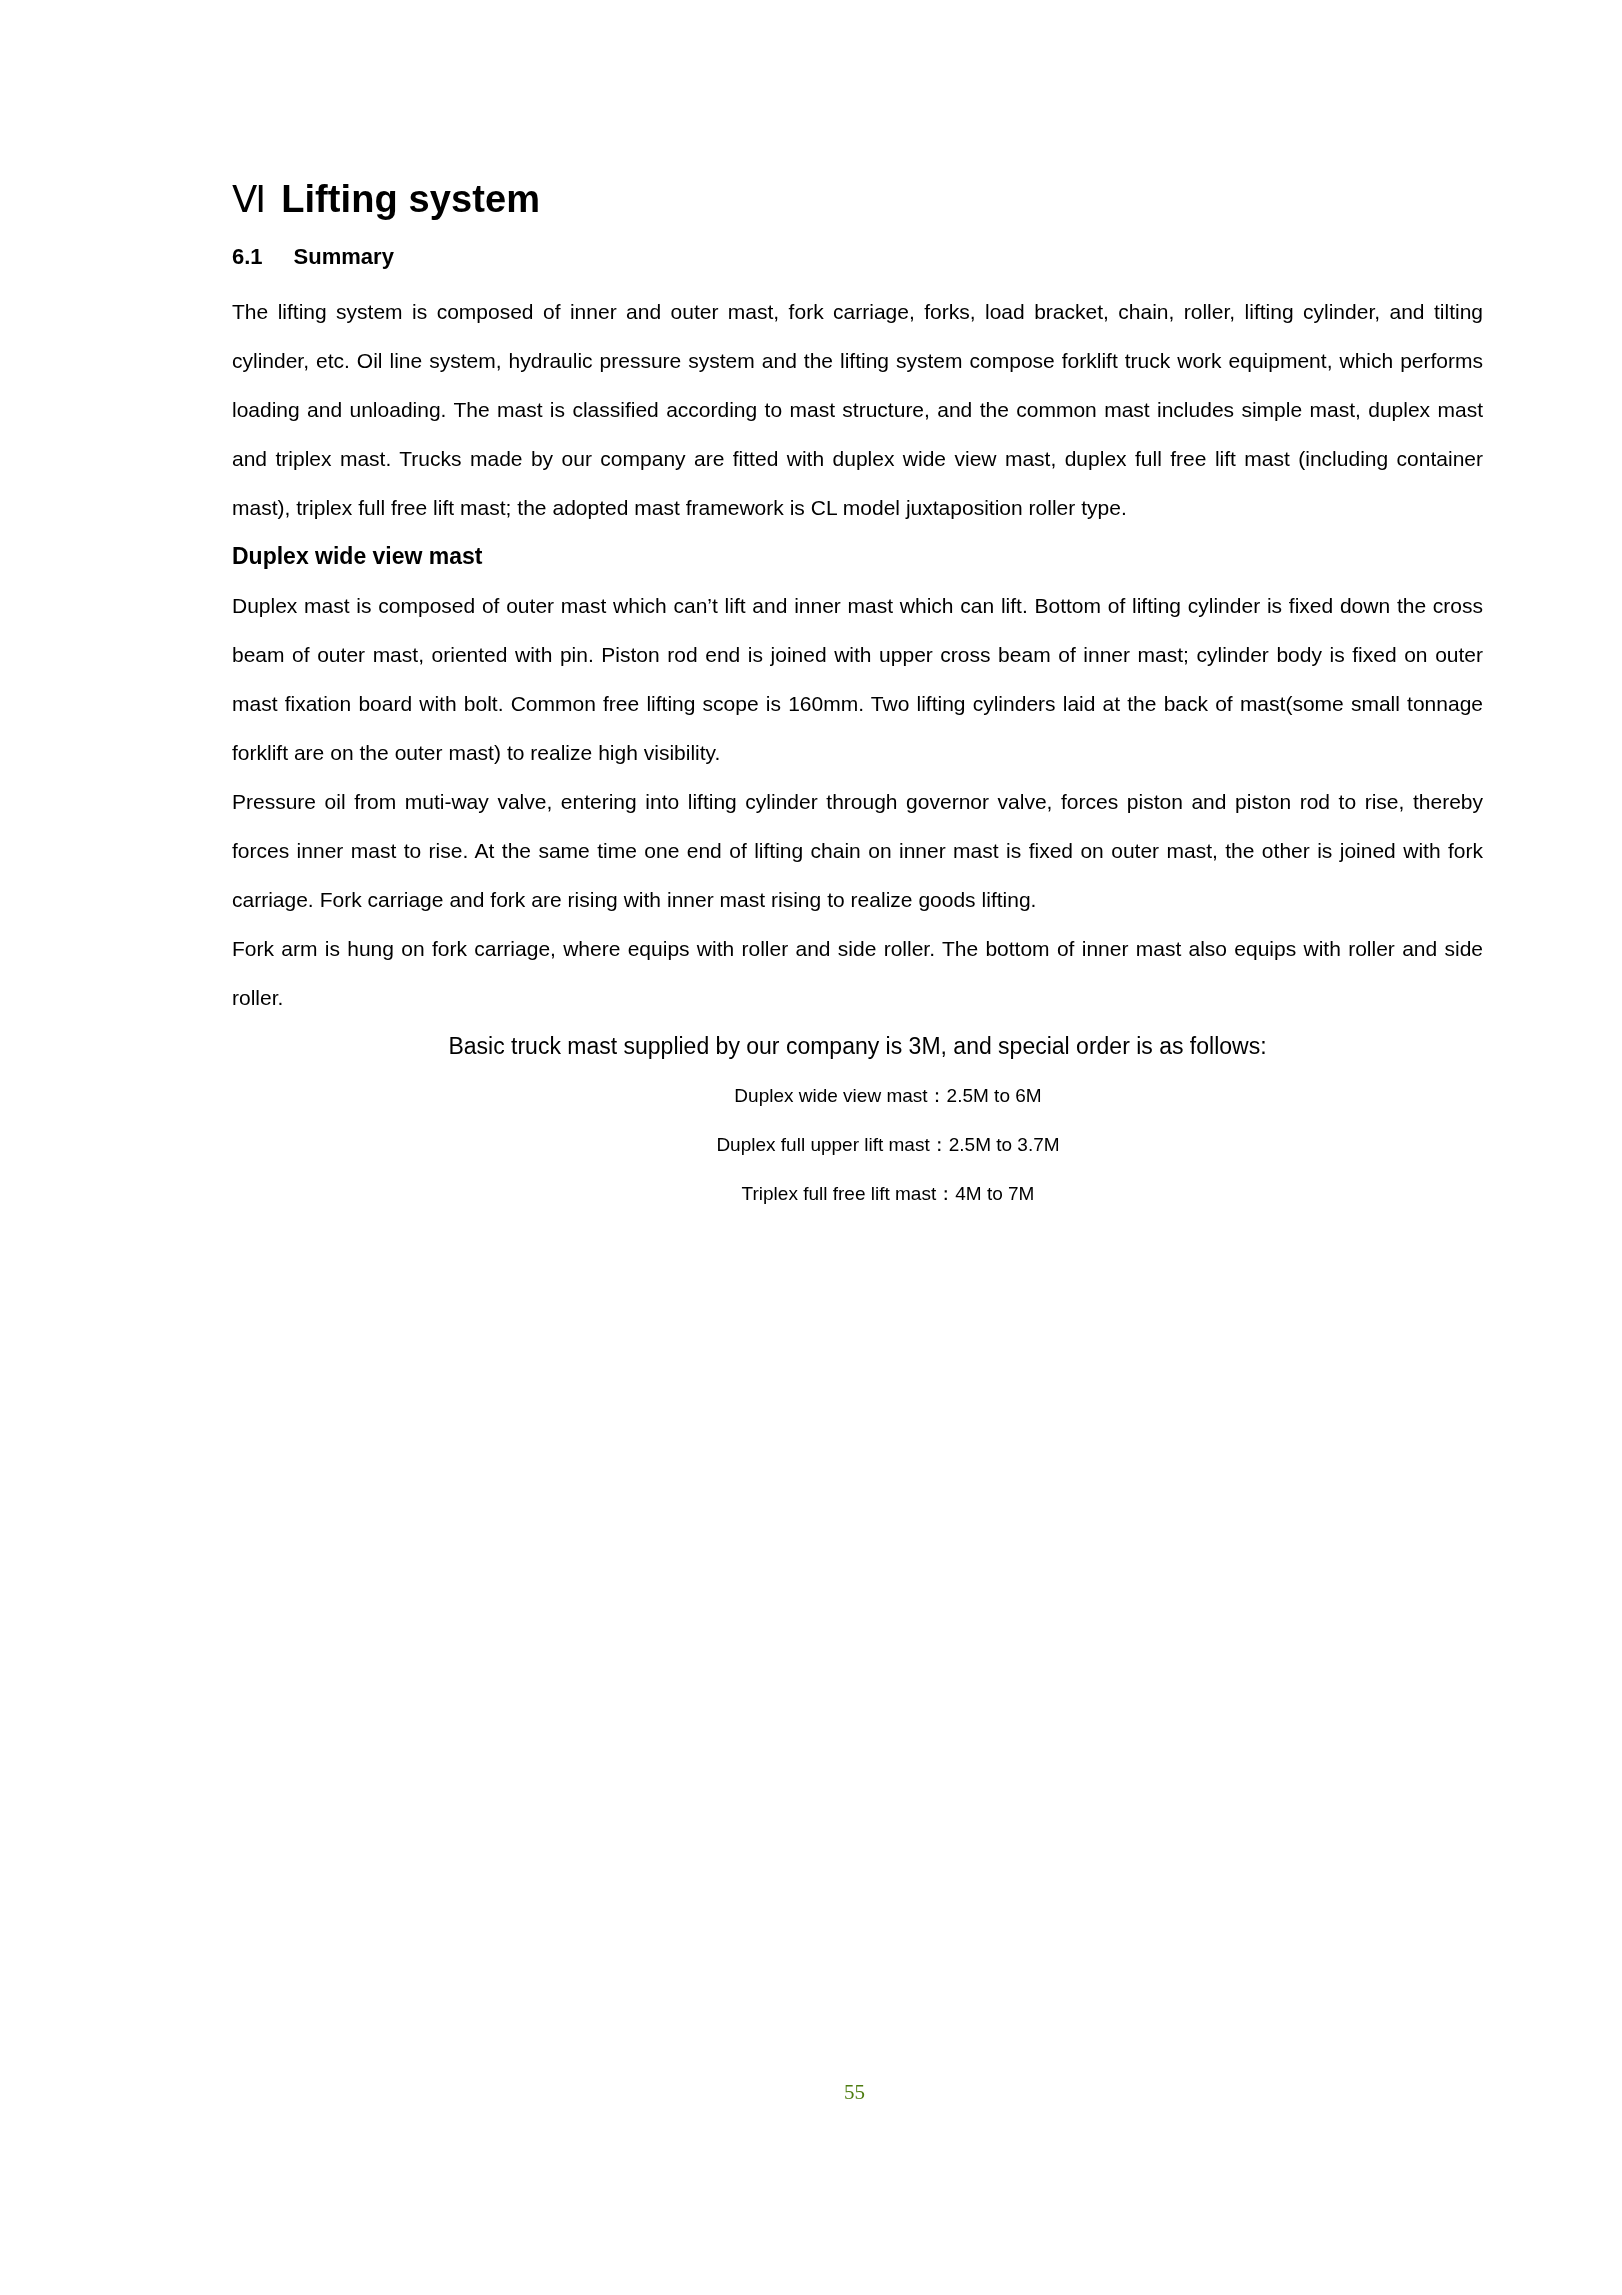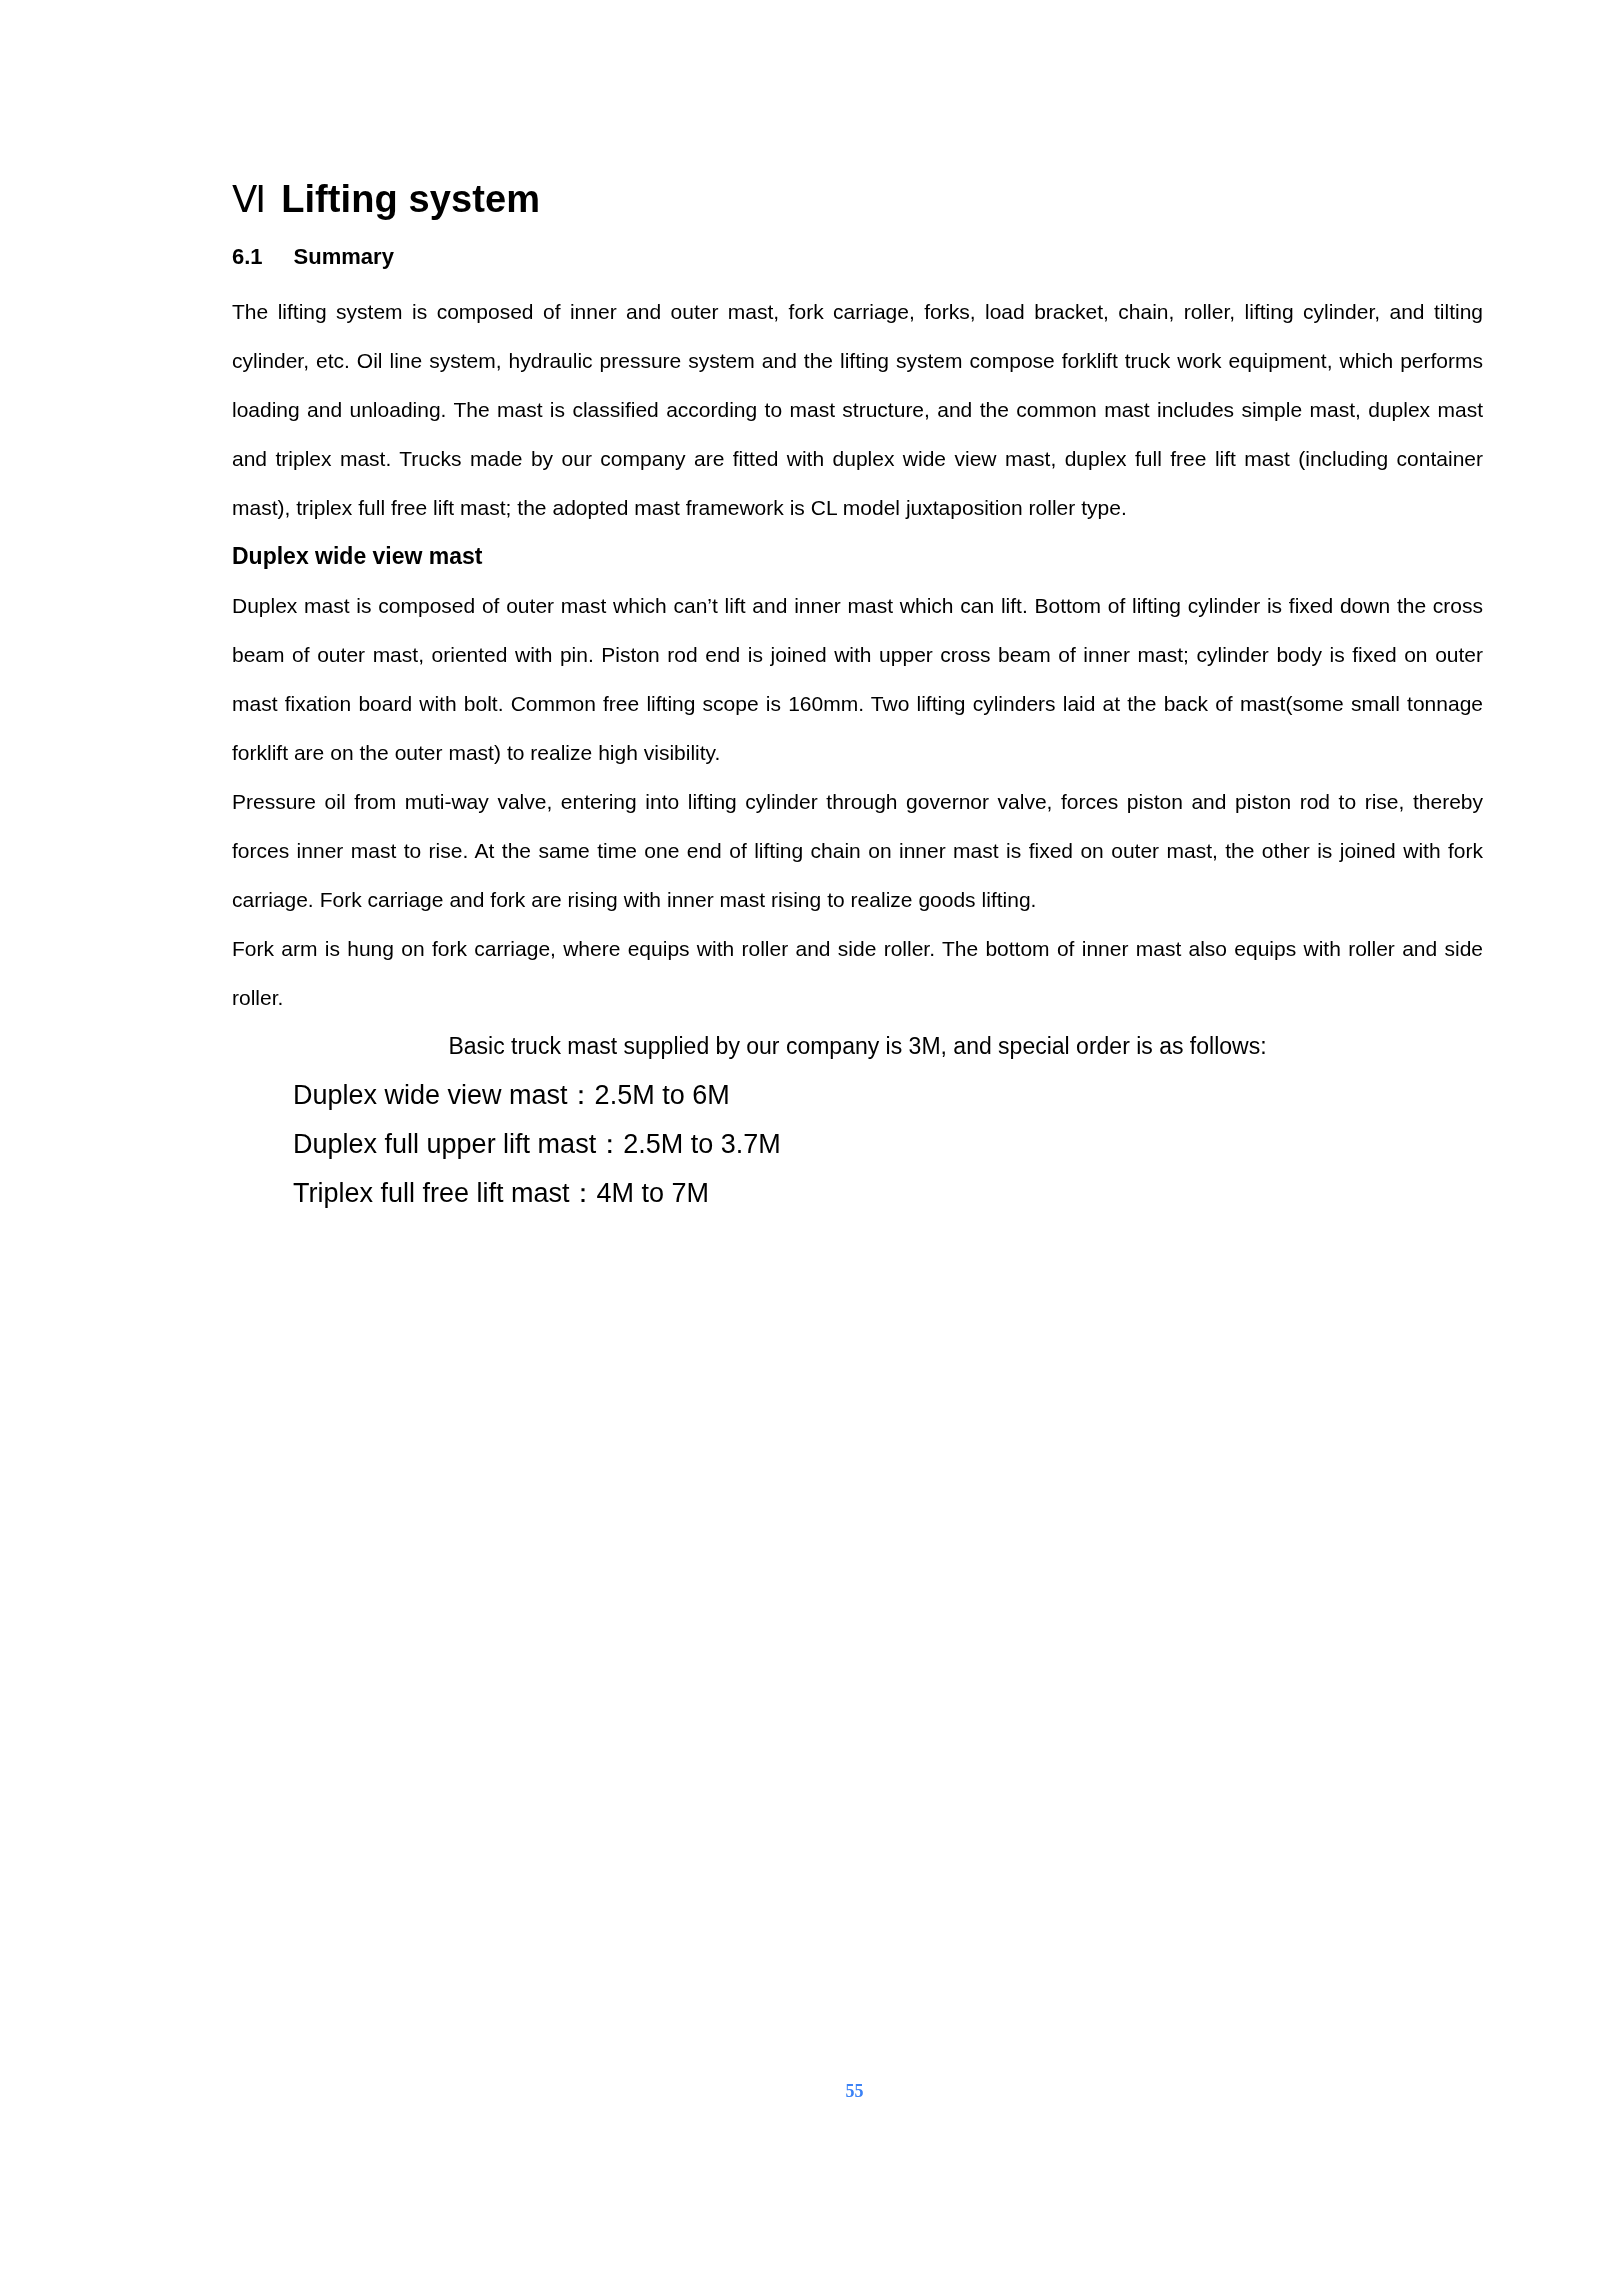--- a/index.html
+++ b/index.html
@@ -80,45 +80,44 @@
     font-weight: bold;
     text-align: left;
   }
   p.plain {
     font-size: 23px;
     line-height: 49px;
     margin: 0;
     text-align: center;
   }
   p.list-item {
-    font-size: 27px;
+    font-size: 19px;
     line-height: 49px;
     margin: 0;
     padding-left: 61px;
-    text-align: left;
+    text-align: center;
     white-space: nowrap;
   }
   .fw-colon {
     letter-spacing: 0;
   }
 
   
   .footer {
     position: absolute;
     left: 0;
     right: 0;
     top: 2082px;
     text-align: center;
   }
   .page-number {
     font-family: "Liberation Serif", serif;
-    font-size: 18px;
-    color: #3b82f6;
+    font-size: 21px;
+    color: #4d7c0f;
     line-height: 1;
-    font-weight: bold;
   }
 </style>
 </head>
 <body>
 
 <div class="page">
 
   <div class="content">
 
     <h1 class="h1">

